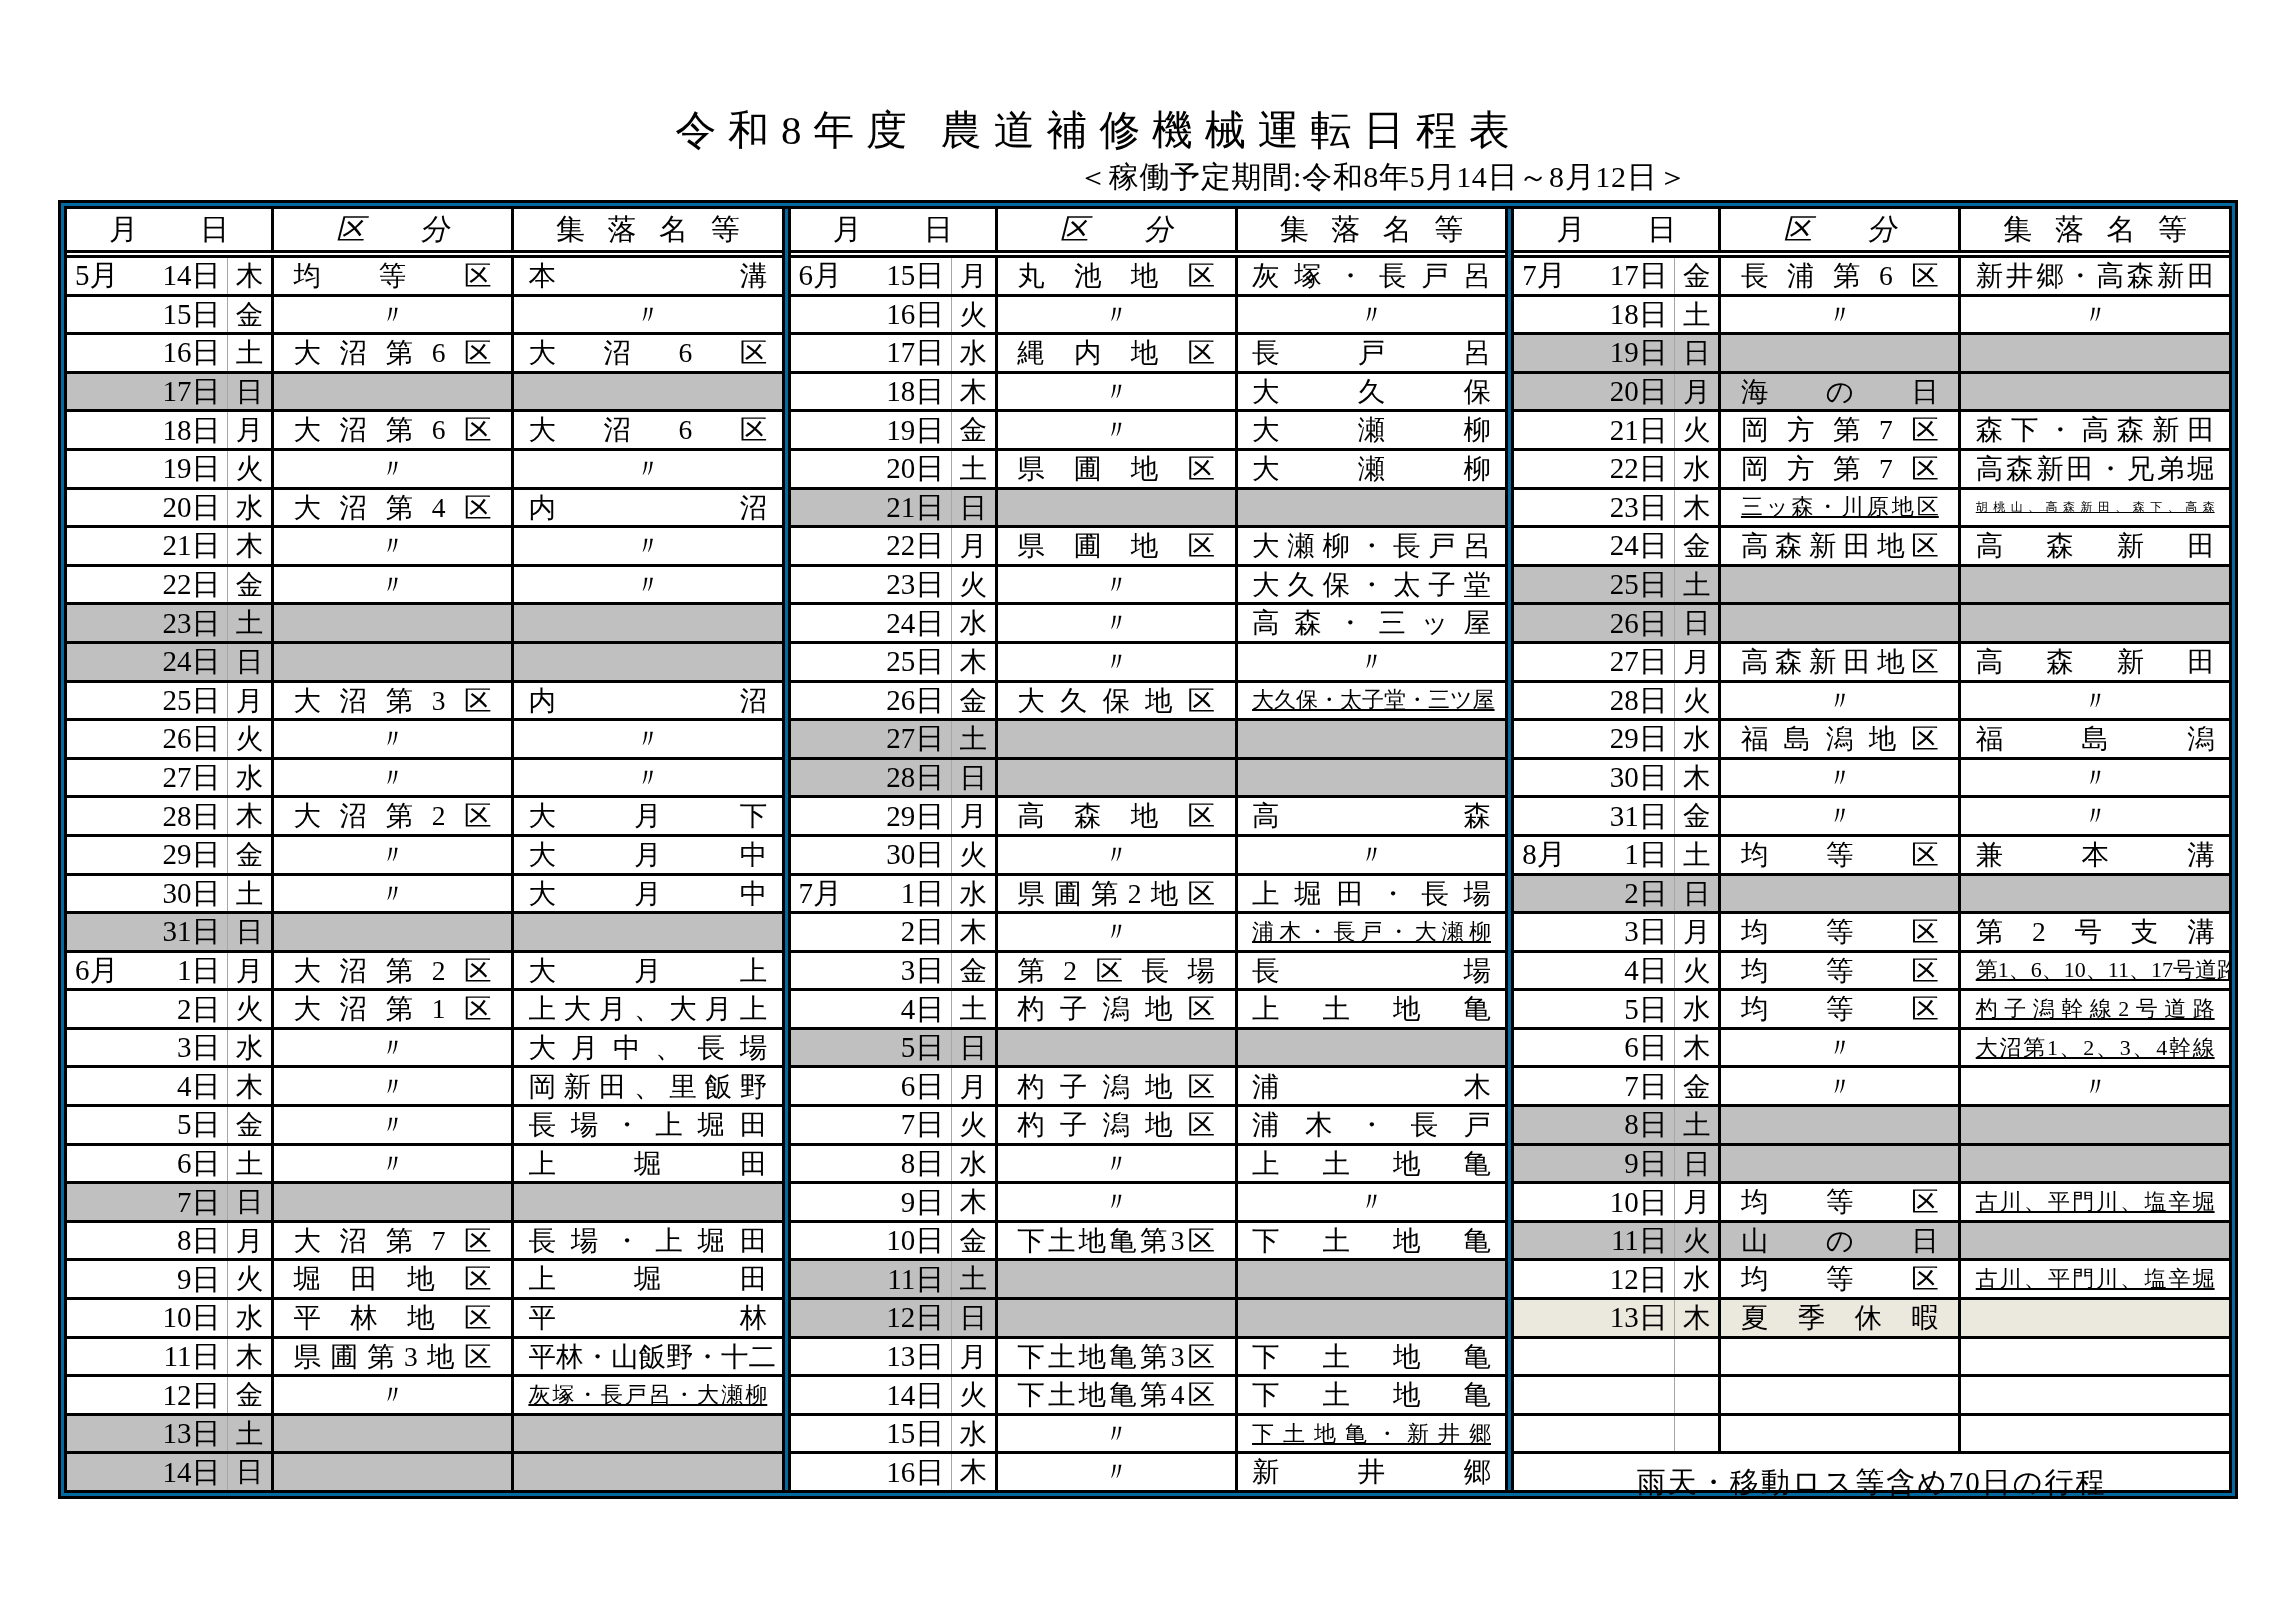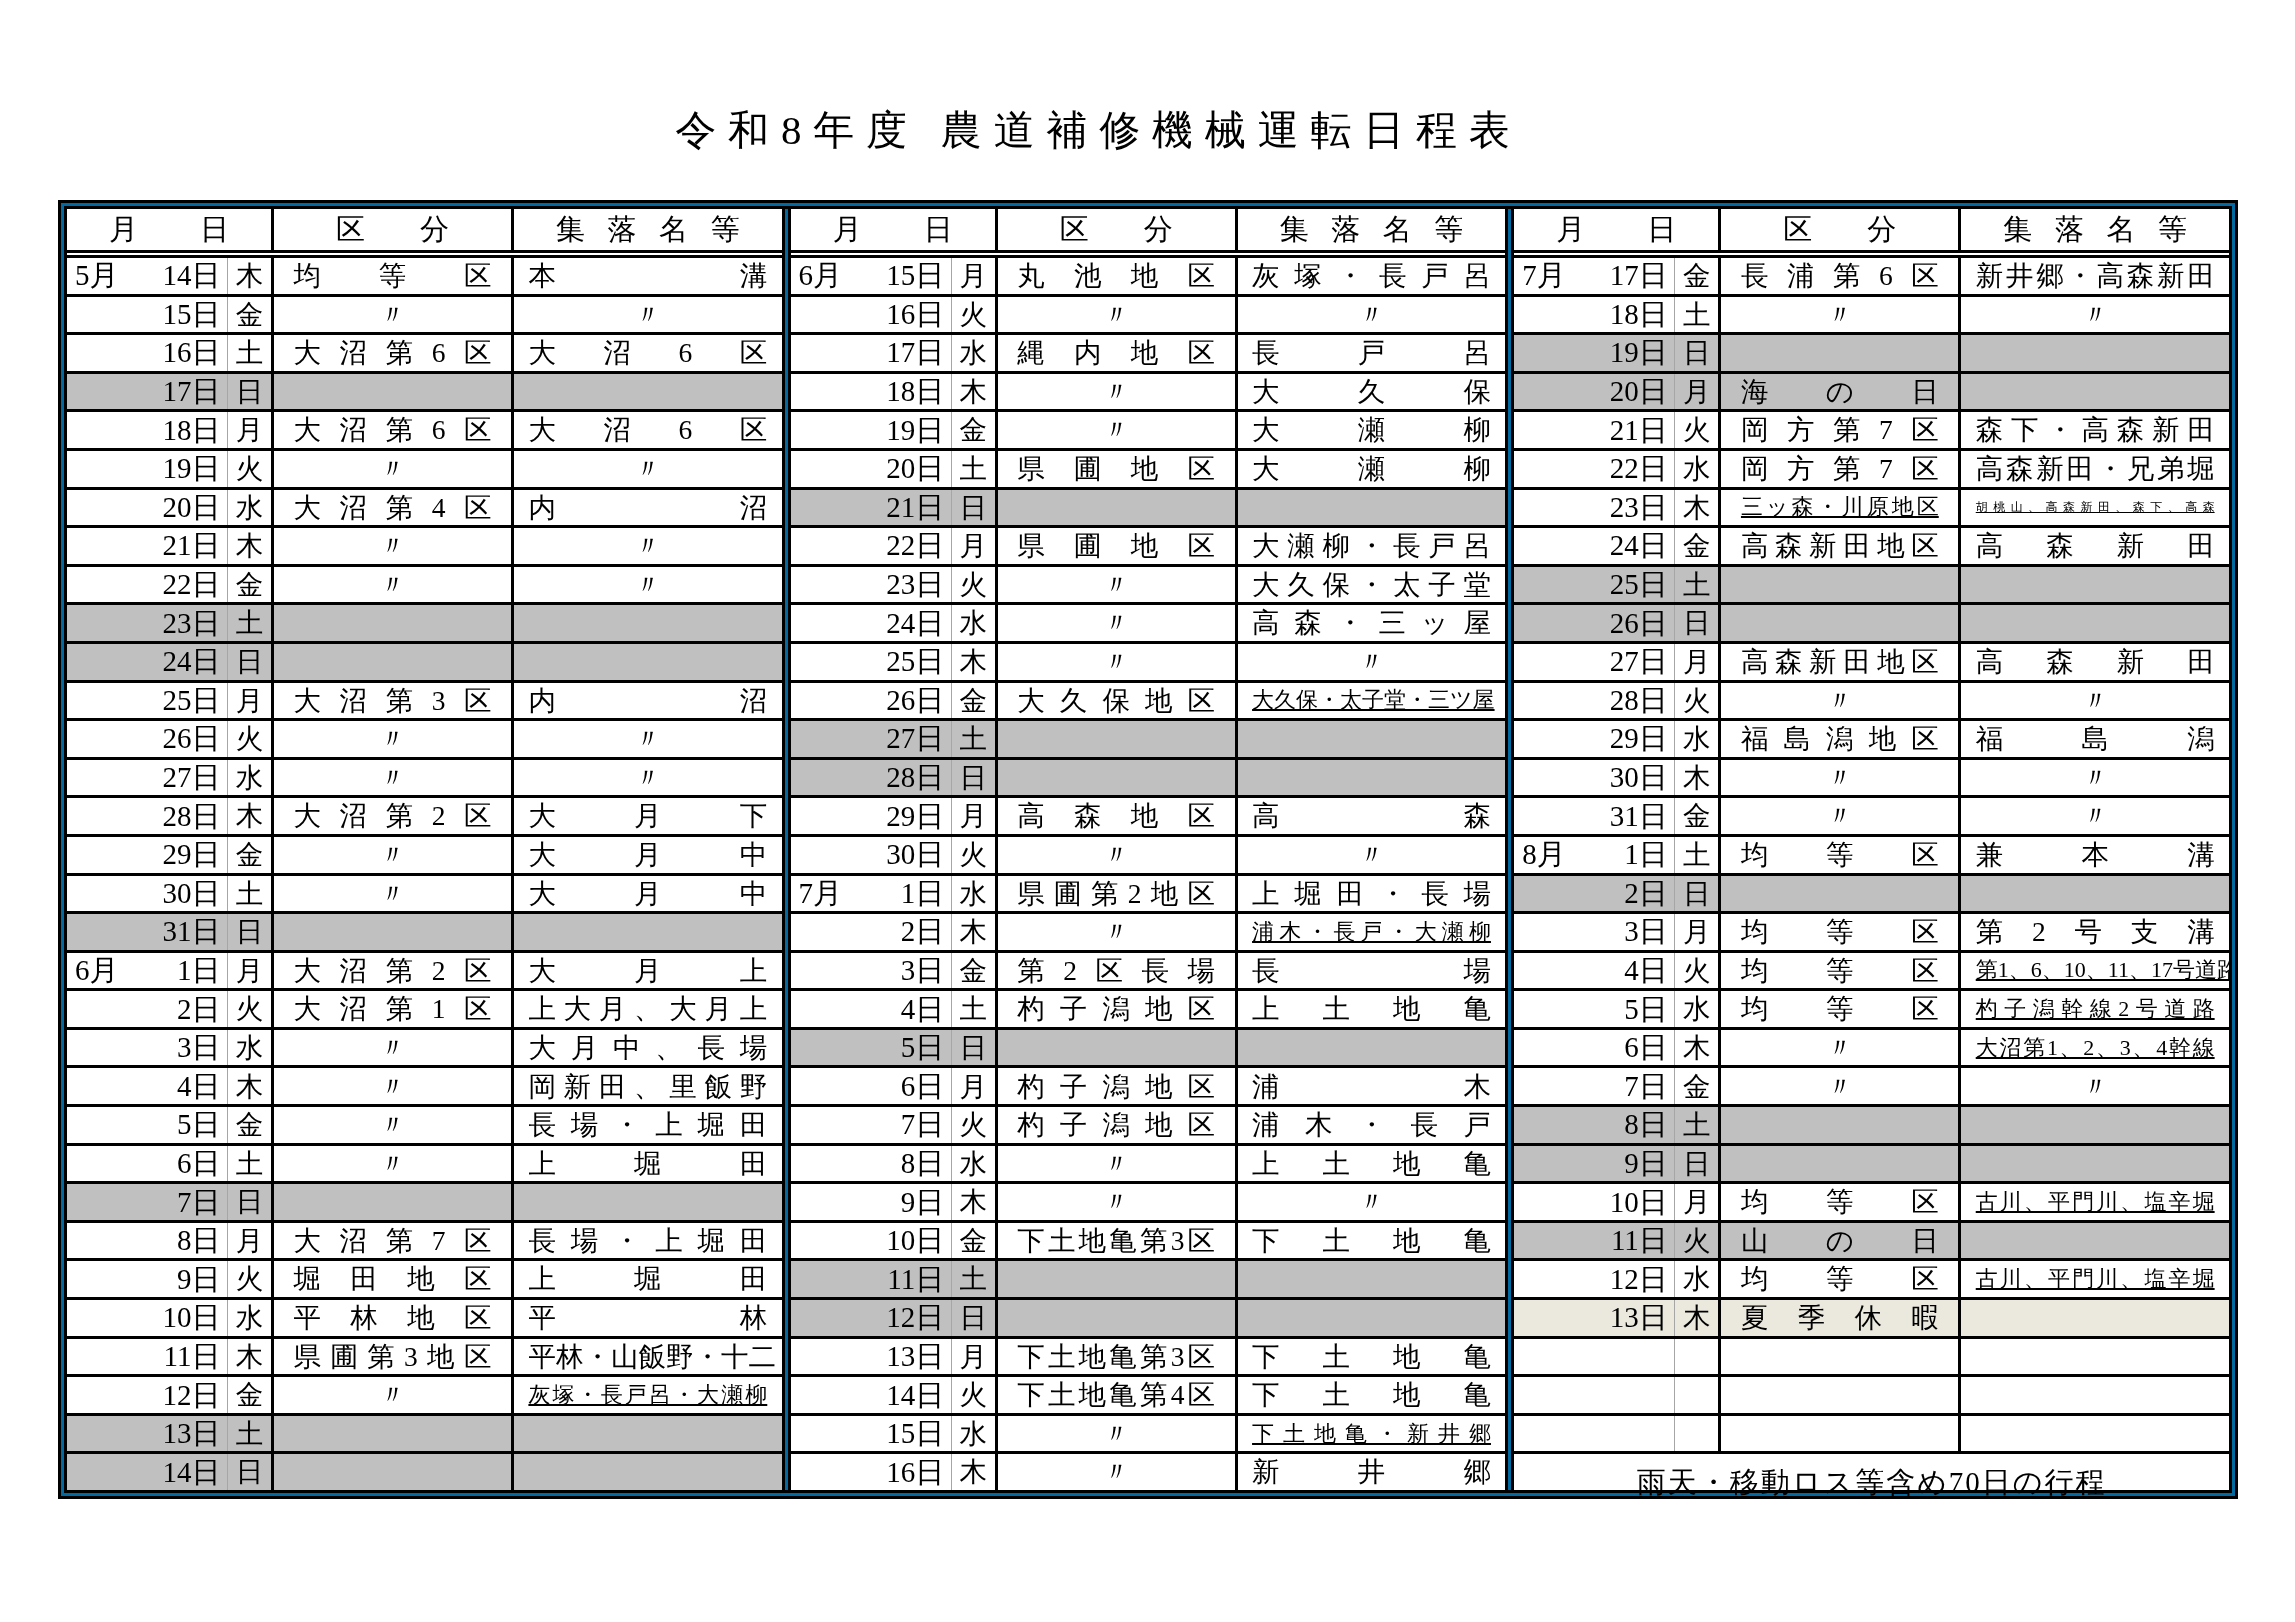--- a/index.html
+++ b/index.html
@@ -24,40 +24,41 @@
   .c-date{flex:0 0 204px;}
   .c-cat{flex:0 0 243px;border-left:3.3px solid #000;border-right:3.3px solid #000;}
   .c-set{flex:1 1 0;}
 
   .dmain{flex:1 1 0;display:flex;align-items:center;height:100%;min-width:0;}
   .m{font-size:29px;padding-left:7.9px;white-space:nowrap;}
   .dd{margin-left:auto;font-size:29px;padding-right:6.5px;white-space:nowrap;}
   .wd{flex:0 0 43px;height:100%;display:flex;align-items:center;justify-content:center;
       border-left:1.3px solid #a6a6a6;font-size:27.5px;}
   .header .c-date .jt{padding:0 42px;}
-  .header .c-cat .jt{padding:0 62px;}
+  .header .c-cat .jt{padding:0 62px;font-style:italic;}
   .header .c-set .jt{padding:0 42px;font-family:Liberation Serif, serif;}
   .header .jt{font-size:29px;}
 
   .jt{width:100%;font-size:27.5px;text-align:justify;text-align-last:justify;white-space:nowrap;}
   .c-cat .jt{padding:0 19.6px;}
   .c-set .jt{padding:0 14.4px;}
   .jt.ditto{text-align:center;text-align-last:center;}
   .jt.sm{font-size:22px;text-decoration:underline;}
   .jt.xs{font-size:12px;text-decoration:underline;}
   .jt.b{font-weight:normal;}
 
   .row.note .note-cell{flex:1 1 0;display:flex;align-items:center;justify-content:center;
       font-size:29px;letter-spacing:2px;white-space:nowrap;margin-top:20px;}
 </style>
 </head>
 <body>
 
 <div class="page">
   <div class="title">令和8年度 農道補修機械運転日程表</div>
+  <div class="subtitle">＜稼働予定期間:令和8年5月14日～8月12日＞</div>
   <div class="table">
       <div class="group">
         <div class="row header">
           <div class="cell c-date">
             <div class="jt">月日</div>
           </div>
           <div class="cell c-cat">
             <div class="jt">区分</div>
           </div>
           <div class="cell c-set">

